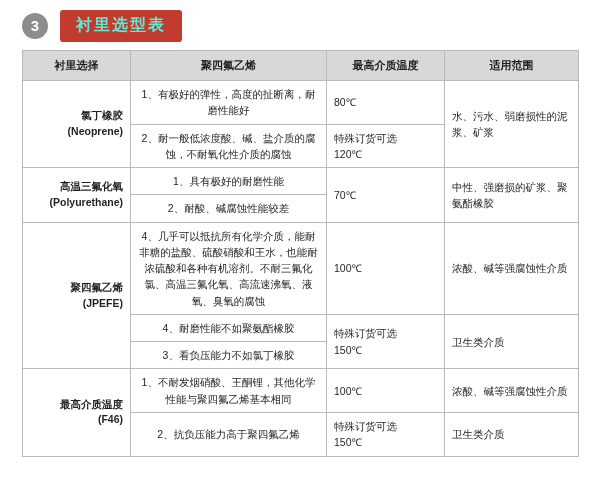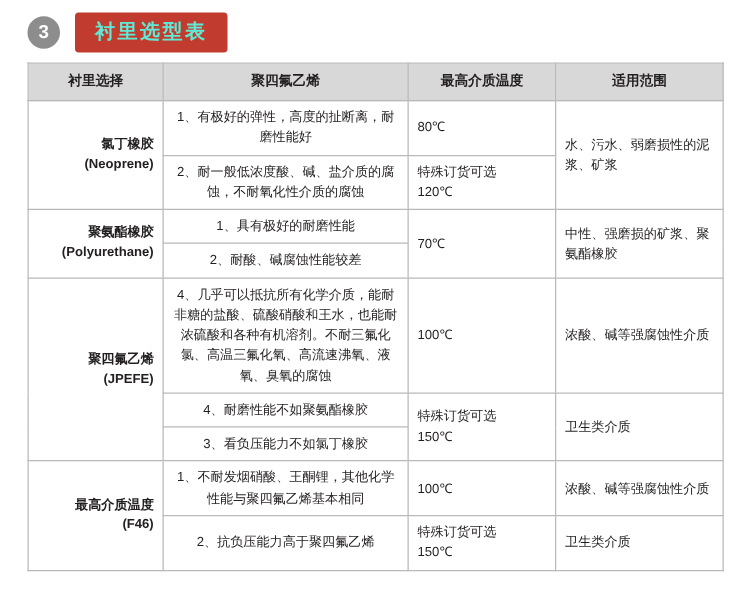--- a/index.html
+++ b/index.html
@@ -141,21 +141,21 @@
           </tr>
           <tr>
             <td class="perf">2、耐一般低浓度酸、碱、盐介质的腐蚀，不耐氧化性介质的腐蚀</td>
             <td class="temp">
               <span class="nowrapline">特殊订货可选</span>
               <span class="nowrapline">120℃</span>
             </td>
           </tr>
           <tr>
             <td class="lining" rowspan="2">
-              <span class="nowrapline">聚氨酯橡胶</span>
+              <span class="nowrapline">高温三氟化氧</span>
               <span class="nowrapline">(Polyurethane)</span>
             </td>
             <td class="perf">1、具有极好的耐磨性能</td>
             <td class="temp" rowspan="2">
               <span class="nowrapline">70℃</span>
             </td>
             <td class="scope" rowspan="2">中性、强磨损的矿浆、聚氨酯橡胶</td>
           </tr>
           <tr>
             <td class="perf">2、耐酸、碱腐蚀性能较差</td>

